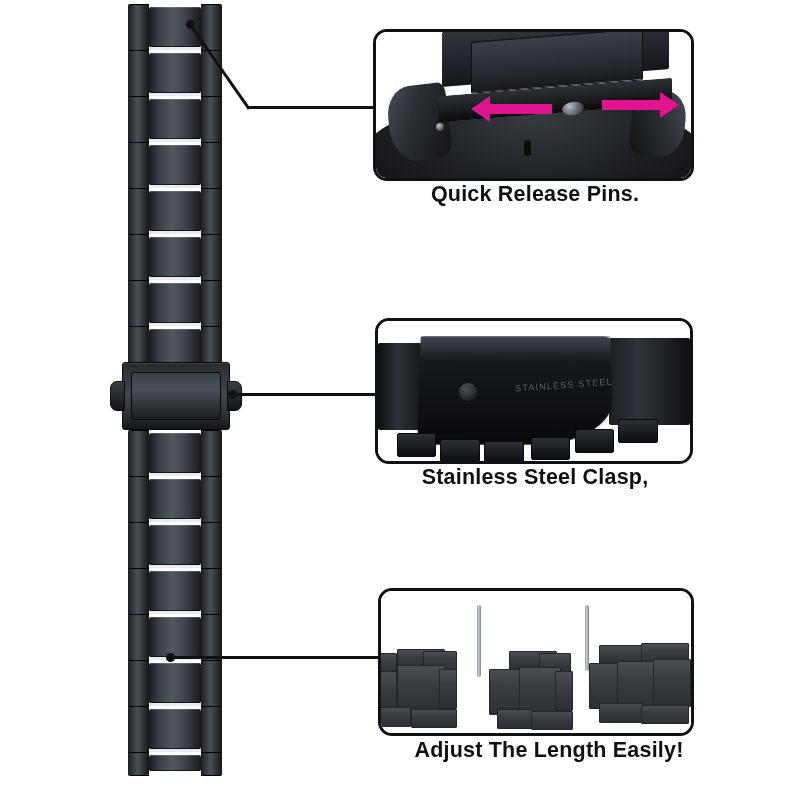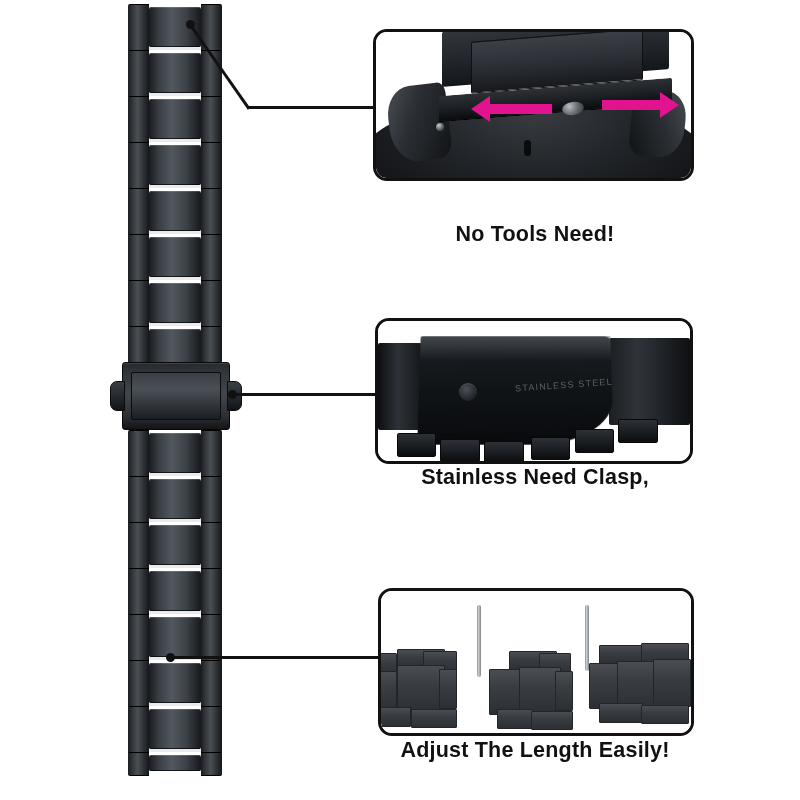--- a/index.html
+++ b/index.html
@@ -477,21 +477,21 @@
         <div class="arrow-head left" style="left:0; top:0;"></div>
         <div class="arrow-shaft" style="left:19px; top:8px; width:62px; height:10px;"></div>
       </div>
       <div class="arrow-wrap" style="left:226px; top:60px;">
         <div class="arrow-shaft" style="left:0; top:8px; width:58px; height:10px;"></div>
         <div class="arrow-head right" style="left:58px; top:0;"></div>
       </div>
     </div>
   </div>
 
-  <div class="caption" style="left:370px; top:222px; width:330px;">No Tools Need!</div>
+  <div class="caption" style="left:370px; top:182px; width:330px;">Quick Release Pins.</div>
 
   <div class="callout" style="left:375px; top:318px; width:312px; height:140px;">
     <div class="photo">
       <div class="p2-bg"></div>
 
       <div class="p2-edge-left"></div>
       <div class="p2-edge-right"></div>
 
       <div class="p2-main">
         <div class="p2-main-hl"></div>
@@ -501,21 +501,21 @@
 
       <div class="p2-link" style="left:6%;  top:80%; width:12%; height:16%;"></div>
       <div class="p2-link" style="left:20%; top:84%; width:12%; height:15%;"></div>
       <div class="p2-link" style="left:34%; top:86%; width:12%; height:14%;"></div>
       <div class="p2-link" style="left:49%; top:83%; width:12%; height:15%;"></div>
       <div class="p2-link" style="left:63%; top:77%; width:12%; height:16%;"></div>
       <div class="p2-link" style="left:77%; top:70%; width:12%; height:16%;"></div>
     </div>
   </div>
 
-  <div class="caption" style="left:370px; top:465px; width:330px;">Stainless Need Clasp,</div>
+  <div class="caption" style="left:370px; top:465px; width:330px;">Stainless Steel Clasp,</div>
 
   <div class="callout" style="left:378px; top:588px; width:310px; height:142px;">
     <div class="photo">
       <div class="p3-bg"></div>
 
       <div class="p3-group" style="left:-4px; top:0; width:92px; height:100%;">
         <div class="p3-blk" style="left:2px;  top:62px; width:16px; height:22px;"></div>
         <div class="p3-blk" style="left:20px; top:58px; width:46px; height:18px;"></div>
         <div class="p3-blk" style="left:46px; top:60px; width:32px; height:20px;"></div>
         <div class="p3-blk" style="left:2px;  top:80px; width:16px; height:40px;"></div>
@@ -544,15 +544,15 @@
         <div class="p3-blk" style="left:44px; top:52px; width:46px; height:20px;"></div>
         <div class="p3-blk" style="left:-8px; top:72px; width:30px; height:44px;"></div>
         <div class="p3-blk" style="left:20px; top:70px; width:38px; height:46px;"></div>
         <div class="p3-blk" style="left:56px; top:68px; width:36px; height:46px;"></div>
         <div class="p3-blk" style="left:2px;  top:112px; width:42px; height:18px;"></div>
         <div class="p3-blk" style="left:44px; top:114px; width:46px; height:17px;"></div>
       </div>
     </div>
   </div>
 
-  <div class="caption" style="left:370px; top:738px; width:330px;">Adjust The Length Easily!</div>
+  <div class="caption" style="left:384px; top:738px; width:330px;">Adjust The Length Easily!</div>
 
 </div>
 
 </body></html>

